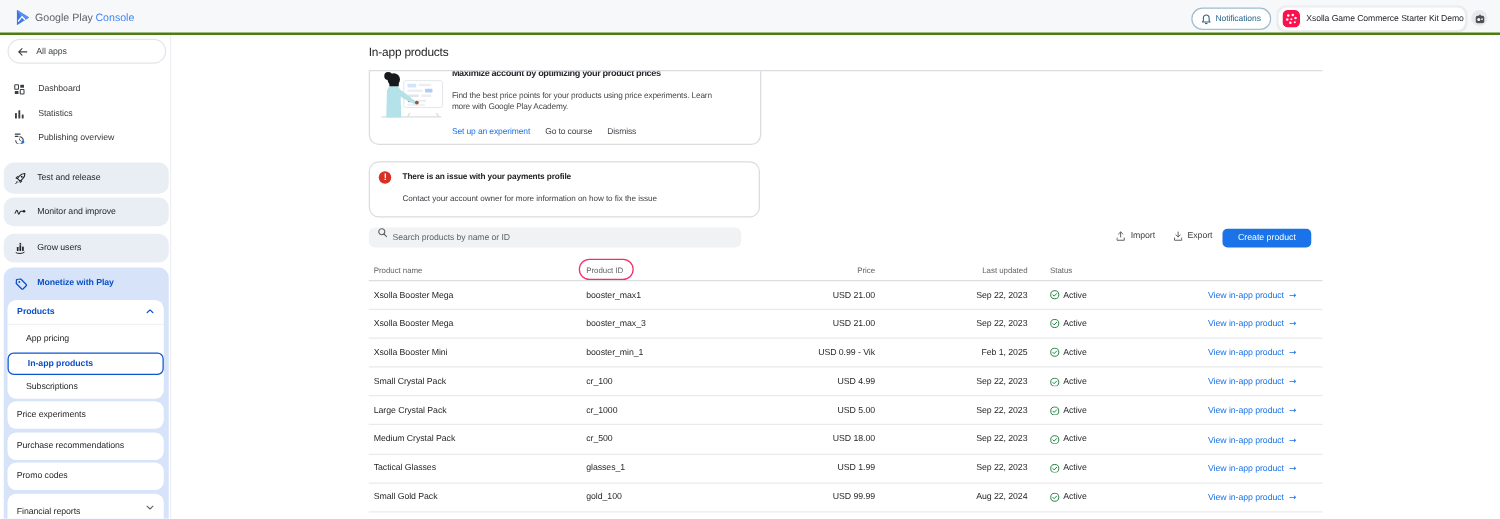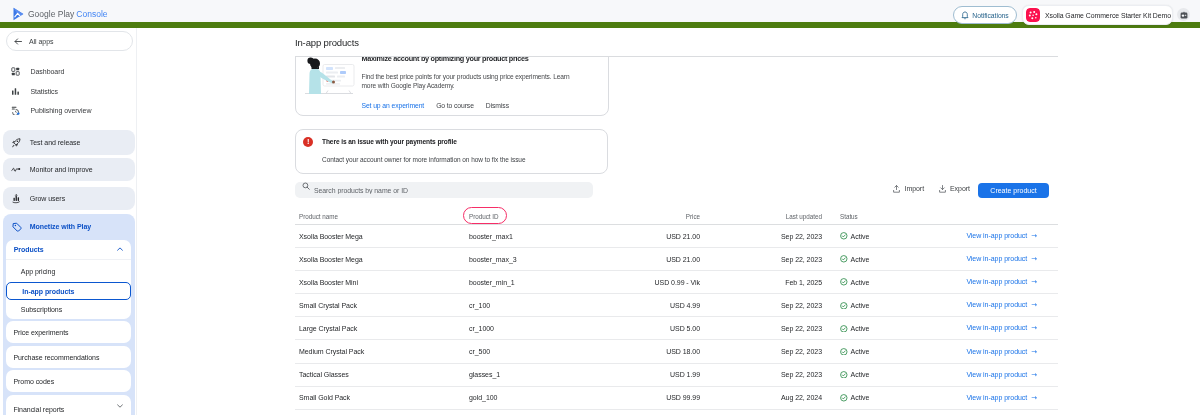--- a/index.html
+++ b/index.html
@@ -2,21 +2,21 @@
 <html><head>
 <meta charset="utf-8">
 <style>
   * { margin:0; padding:0; box-sizing:border-box; }
   html,body { width:1200px; height:415px; overflow:hidden; }
   body { font-family:"Liberation Sans", sans-serif; background:#fff; color:#202124; }
   .stage { position:relative; width:1200px; height:415px; overflow:hidden; background:#fff; }
   .abs { position:absolute; }
 
   
-  .topbar { left:0; top:0; width:1200px; height:28px; background:#f7f8fa; border-bottom:6px solid #4d7c0f; z-index:20; }
+  .topbar { left:0; top:0; width:1200px; height:28px; background:#f7f8fa; border-bottom:2px solid #4d7c0f; z-index:20; }
   .logo-wrap { left:13px; top:0; height:28px; display:flex; align-items:center; gap:4px; }
   .logo-text { font-size:8.5px; letter-spacing:0; white-space:nowrap; }
   .logo-brand { color:#5f6368; font-weight:500; }
   .logo-product { color:#4285f4; font-weight:500; margin-left:2px; }
   .notif-pill { left:953px; top:6px; width:64px; height:18px; border:1px solid #9fbdd1; border-radius:9px; background:#fff; display:flex; align-items:center; justify-content:center; gap:3px; cursor:pointer; }
   .notif-pill span { font-size:6.8px; font-weight:500; color:#28648c; letter-spacing:-0.05px; }
   .app-pill { left:1022px; top:5px; width:151px; height:20px; background:#fff; border:1px solid #eceef2; border-radius:7px; display:flex; align-items:center; box-shadow:0 0.5px 1.5px rgba(60,64,67,.12); cursor:pointer; }
   .xsolla-chip { width:14px; height:14px; border-radius:4px; margin-left:3px; flex:none; }
   .app-pill span { font-size:6.9px; font-weight:500; color:#1f2023; margin-left:5px; letter-spacing:-0.05px; white-space:nowrap; }
   .avatar { left:1177px; top:8px; width:13px; height:13px; border-radius:50%; background:#e7e9ec; display:flex; align-items:center; justify-content:center; cursor:pointer; }

